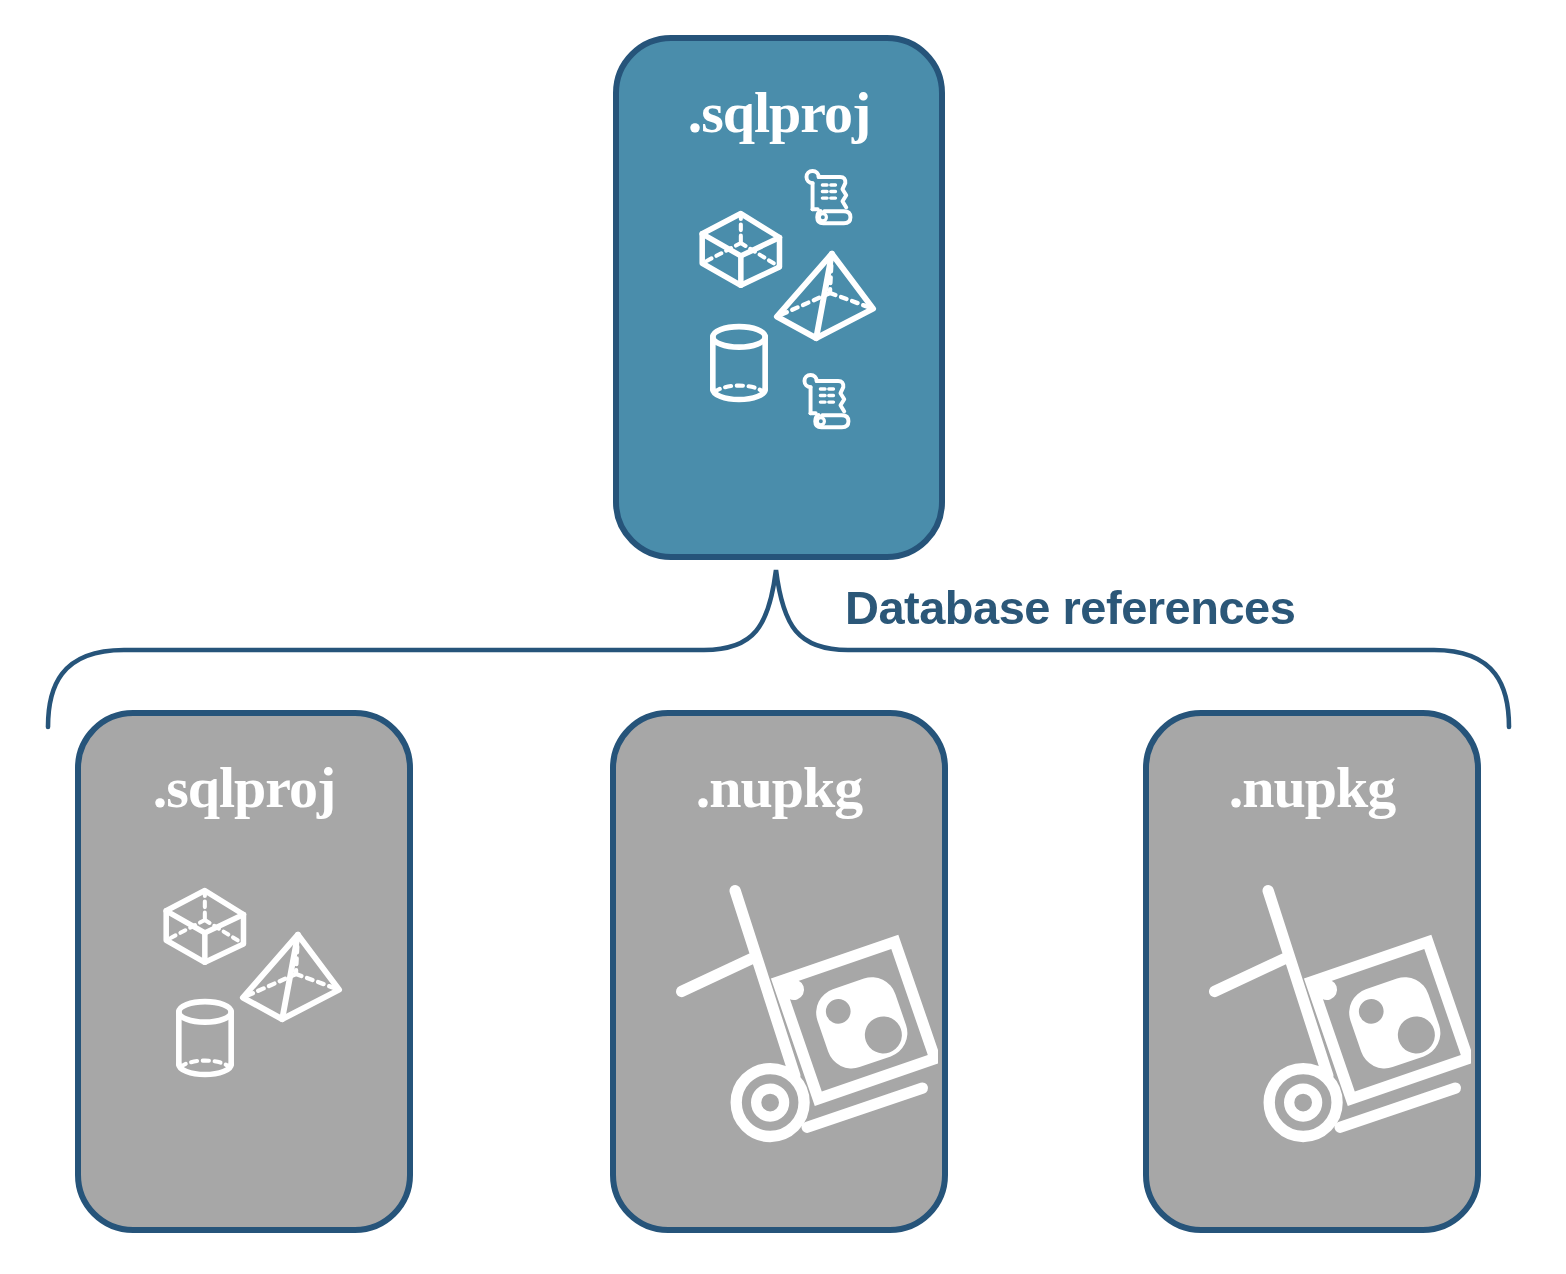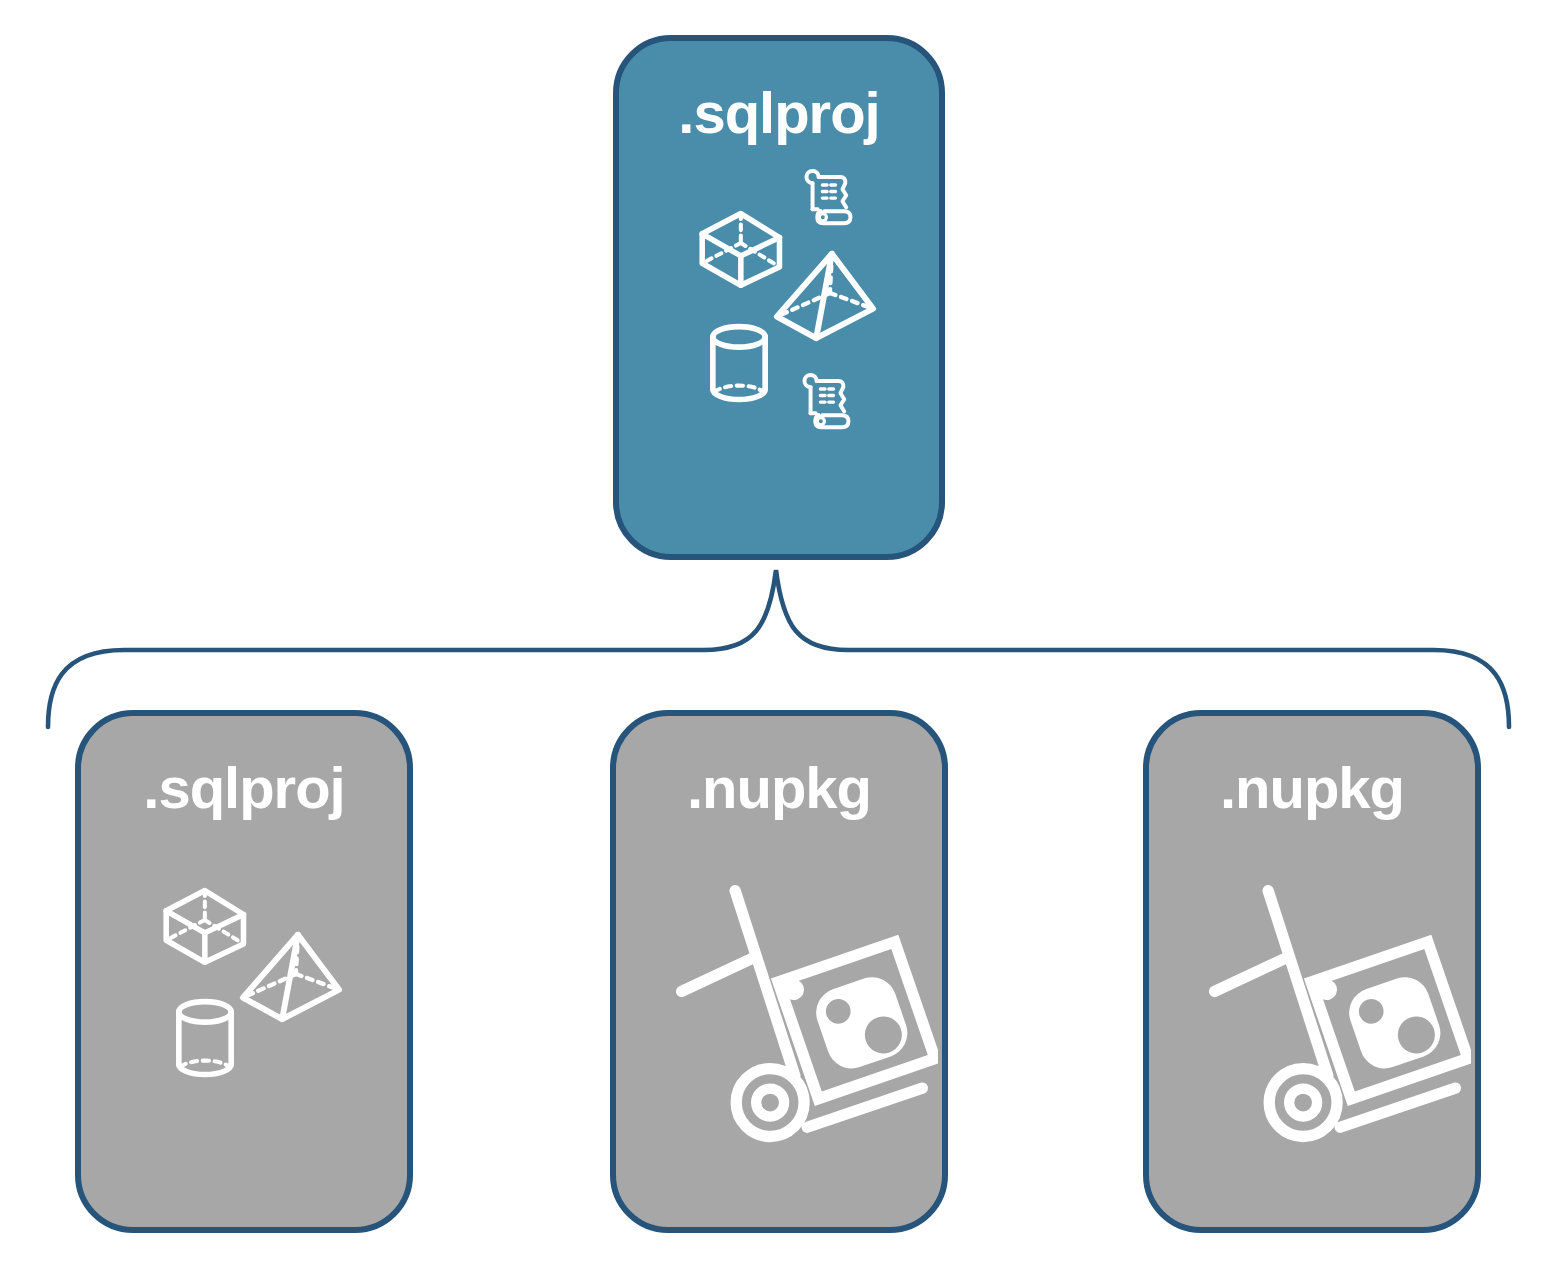--- a/index.html
+++ b/index.html
@@ -15,20 +15,21 @@
     width:1566px;height:1274px;
     background:#fff;
     font-family:"Liberation Sans", sans-serif;
     overflow:hidden;
   }
   .card{
     position:absolute;
     box-sizing:border-box;
     border:6px solid var(--outline-navy);
     border-radius:58px;
+    font-family:Liberation Serif, serif;
   }
   .card-top{
     left:613px;top:35px;width:332px;height:525px;
     background:var(--accent-teal);
   }
   .card-bottom{
     top:710px;width:338px;height:523px;
     background:var(--card-gray);
   }
   .card-b1{left:75px;}
@@ -128,20 +129,21 @@
         <path d="M25 32 H41"></path>
       </g>
     </svg>
   </div>
 
   <svg class="brace" viewBox="0 0 1566 1274">
     <path d="M48 727 C48 688 60 650 124 650 L704 650 C754 650 769 626 776 570
              C783 626 798 650 848 650 L1434 650 C1497 650 1509 688 1509 727" fill="none" stroke="var(--outline-navy)" stroke-width="4.6" stroke-linecap="round"></path>
   </svg>
 
+  <div class="connector-label">Database references</div>
 
   <div class="card card-bottom card-b1">
     <div class="card-title">.sqlproj</div>
 
     <svg class="icon" style="left:76px;top:158px;width:92px;height:92px" viewBox="0 0 100 100">
       <g stroke="#fff" fill="none" stroke-width="6" stroke-linejoin="round" stroke-linecap="round">
         <path d="M10 40 L52 18 L94 44 L52 64 Z"></path>
         <path d="M10 40 L10 72 L52 96 L94 76 L94 44"></path>
         <path d="M52 64 L52 96"></path>
       </g>

